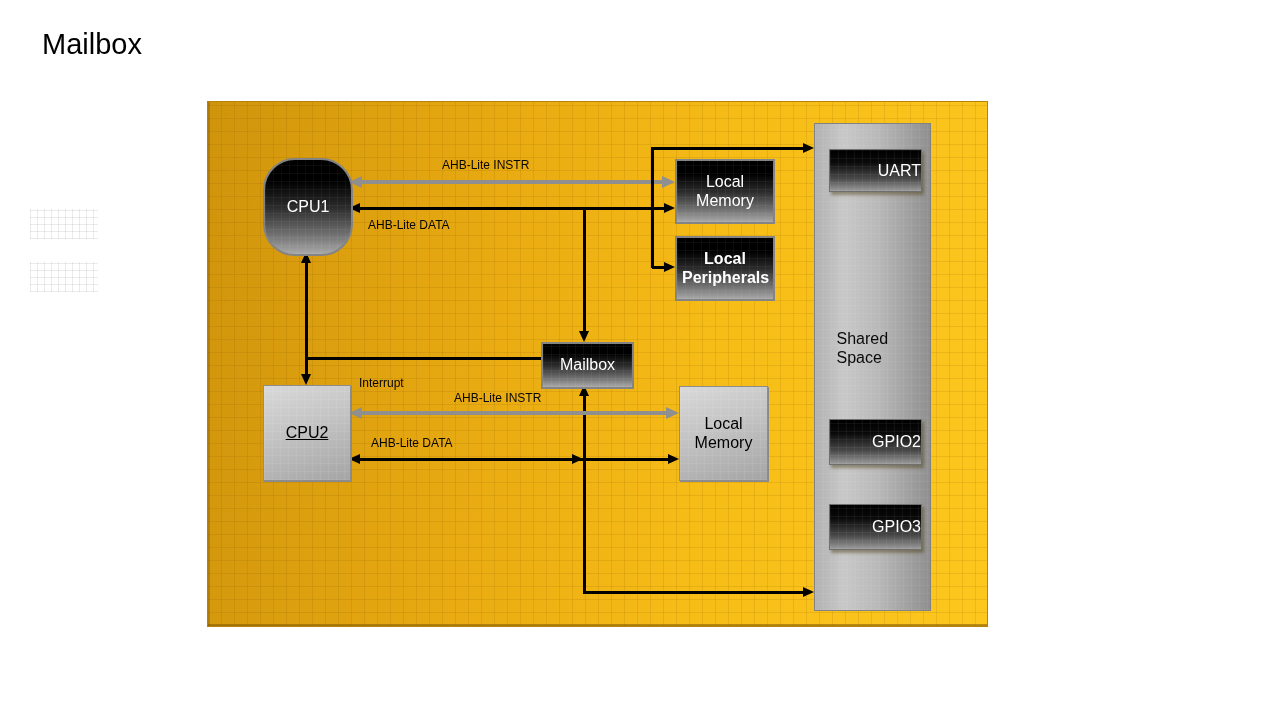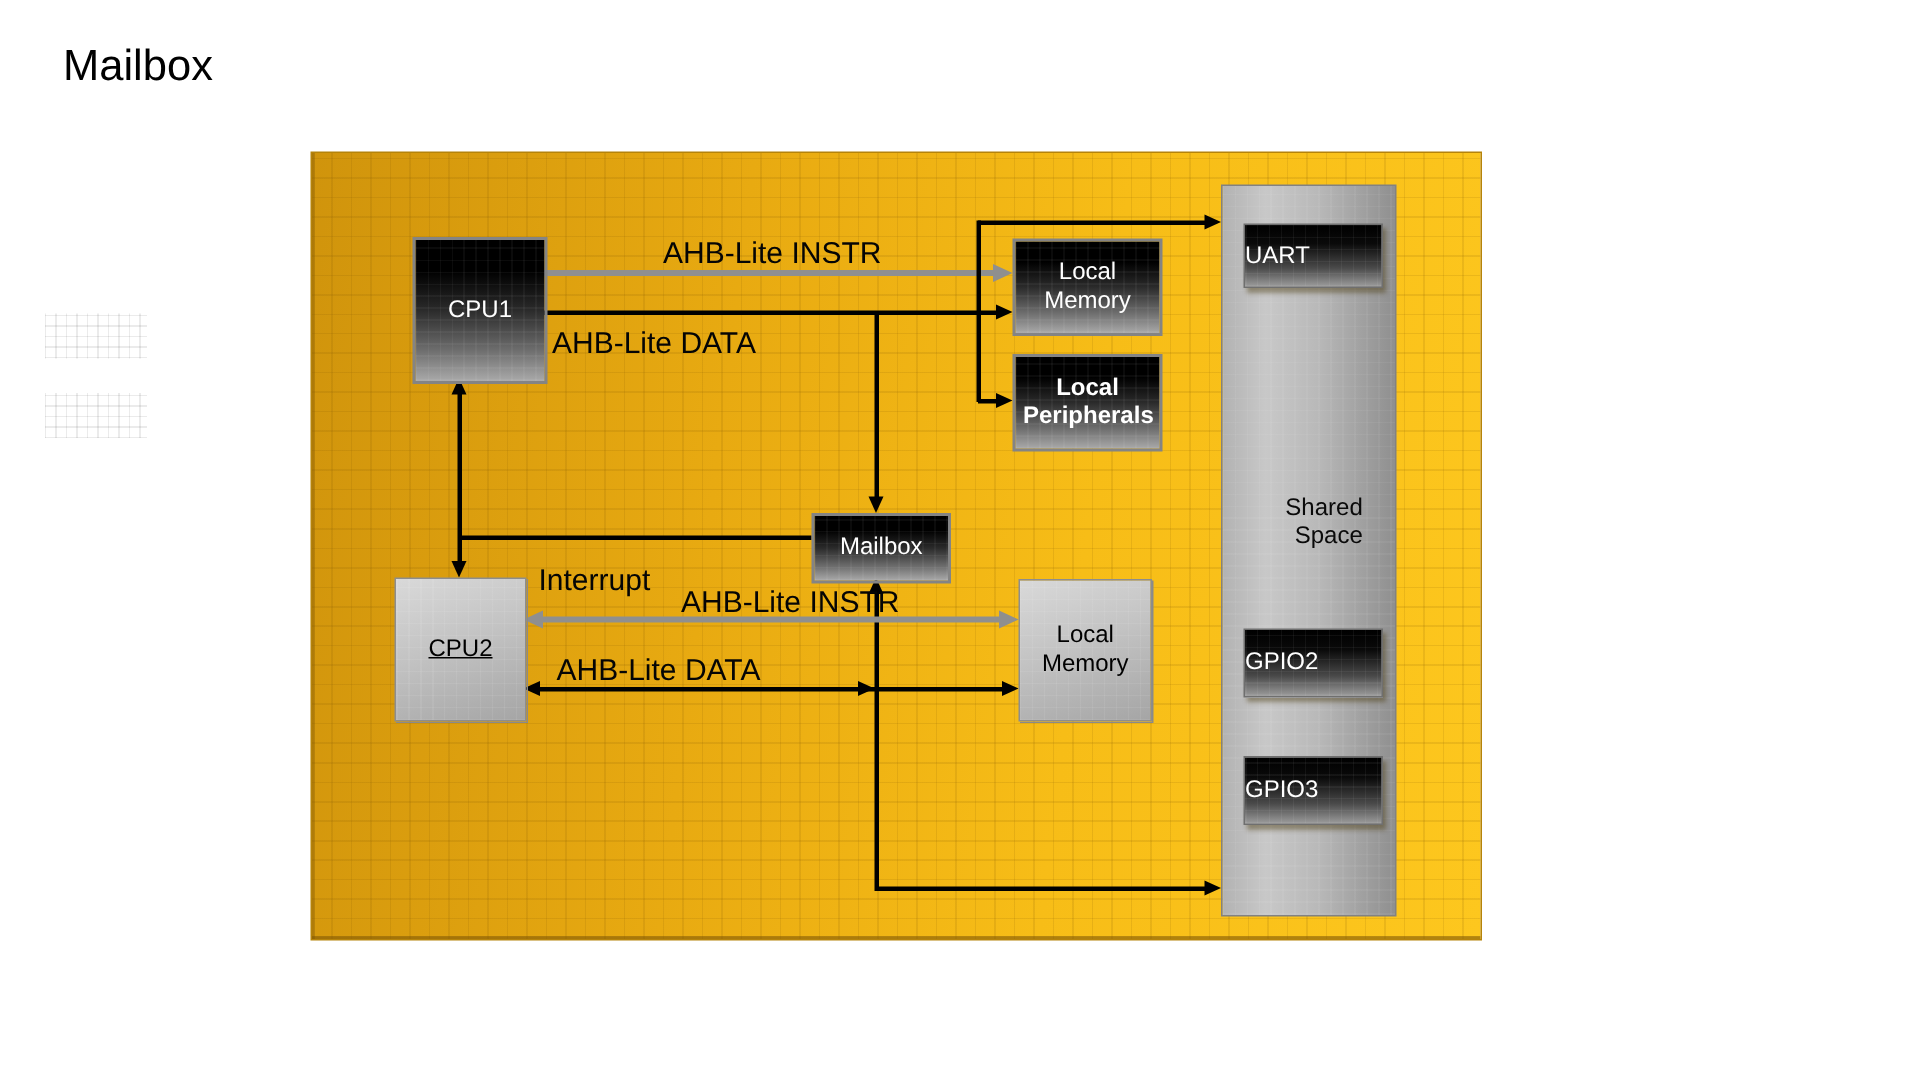--- a/index.html
+++ b/index.html
@@ -47,46 +47,46 @@
   }
   .panel{
     position:absolute;left:606px;top:21px;width:115px;height:486px;
     background-image:
       repeating-linear-gradient(0deg, rgba(255,255,255,0.05) 0 1px, transparent 1px 8px),
       repeating-linear-gradient(90deg, rgba(255,255,255,0.05) 0 1px, transparent 1px 8px),
       linear-gradient(90deg,#b2b2b2 0%,#c8c8c8 25%,#b9b9b9 55%,#8f8f8f 100%);
     border:1px solid #828282;
   }
   .subnode{
-    position:absolute;display:flex;align-items:center;justify-content:flex-start;
+    position:absolute;display:flex;align-items:center;justify-content:flex-end;
     font-size:16px;color:#fff;
     background-image:
       repeating-linear-gradient(0deg, rgba(255,255,255,0.05) 0 1px, transparent 1px 8px),
       repeating-linear-gradient(90deg, rgba(255,255,255,0.05) 0 1px, transparent 1px 8px),
       linear-gradient(180deg,#000 0%,#0a0a0a 30%,#4a4a4a 70%,#9b9b9b 100%);
     border:1px solid #6f6f6f;
     box-shadow:2px 3px 3px rgba(70,55,10,0.45);
   }
   .panel-label{
     position:absolute;left:0;top:205px;width:100%;display:flex;justify-content:center;
     font-size:16px;color:#0a0a0a;line-height:1.2;
   }
-  .panel-label span{width:72px;text-align:right;}
+  .panel-label span{width:72px;text-align:left;}
   .wrap{width:86px;}
   .hline{position:absolute;height:3px;background:#000;}
   .vline{position:absolute;width:3px;background:#000;}
   .hline.gray{height:4px;background:#8f8f8f;}
   .ah{position:absolute;width:0;height:0;border-style:solid;}
   .ah-r{border-width:5px 0 5px 11px;border-color:transparent transparent transparent #000;}
   .ah-l{border-width:5px 11px 5px 0;border-color:transparent #000 transparent transparent;}
   .ah-u{border-width:0 5px 11px 5px;border-color:transparent transparent #000 transparent;}
   .ah-d{border-width:11px 5px 0 5px;border-color:#000 transparent transparent transparent;}
   .ah-r.g{border-width:6px 0 6px 13px;border-color:transparent transparent transparent #8f8f8f;}
   .ah-l.g{border-width:6px 13px 6px 0;border-color:transparent #8f8f8f transparent transparent;}
-  .edge-label{position:absolute;font-size:20px;color:#050505;white-space:nowrap;}
+  .edge-label{position:absolute;font-size:12px;color:#050505;white-space:nowrap;}
 </style>
 </head>
 <body>
 
 <div class="title">Mailbox</div>
 
 <div class="ghost-grid" style="left:30px;top:209px;"></div>
 <div class="ghost-grid" style="left:30px;top:262px;"></div>
 
 <div class="canvas">
@@ -129,21 +129,21 @@
   <div class="ah ah-l" style="left:141px;top:352px;"></div>
   <div class="ah ah-r" style="left:364px;top:352px;"></div>
   <div class="ah ah-r" style="left:460px;top:352px;"></div>
 
   <div class="edge-label" style="left:234px;top:56px;">AHB-Lite INSTR</div>
   <div class="edge-label" style="left:160px;top:116px;">AHB-Lite DATA</div>
   <div class="edge-label" style="left:151px;top:234px;margin-top:40px;">Interrupt</div>
   <div class="edge-label" style="left:246px;top:289px;">AHB-Lite INSTR</div>
   <div class="edge-label" style="left:163px;top:334px;">AHB-Lite DATA</div>
 
-  <div class="node node-dark" style="left:67px;top:56px;width:86px;height:94px;">
+  <div class="node node-dark" style="left:55px;top:56px;width:86px;height:94px;border-radius:32px;">
     <span class="wrap">CPU1</span>
   </div>
 
   <div class="node node-light" style="left:55px;top:283px;width:86px;height:94px;text-decoration:underline;">
     <span class="wrap">CPU2</span>
   </div>
 
   <div class="node node-dark" style="left:467px;top:57px;width:96px;height:61px;">
     <span class="wrap">Local Memory</span>
   </div>

